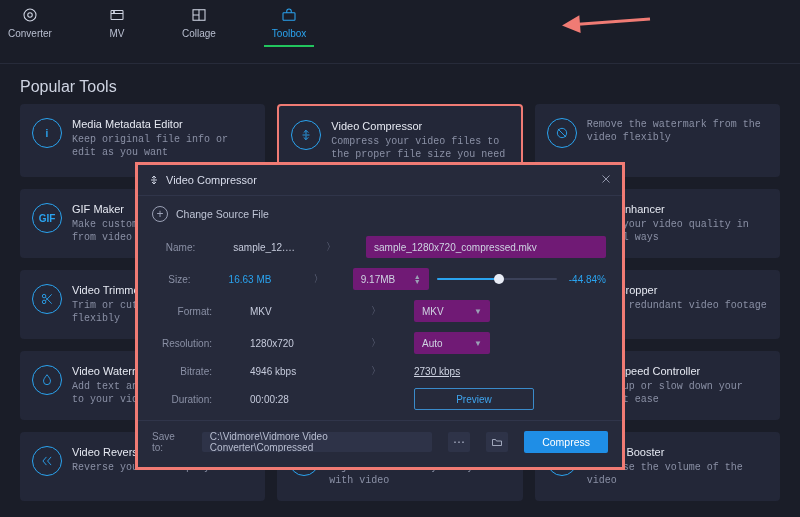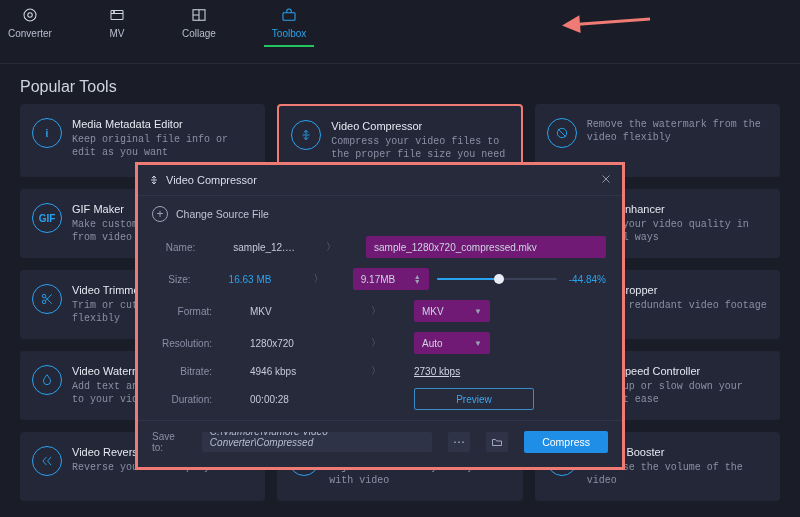--- a/index.html
+++ b/index.html
@@ -219,23 +219,22 @@
   }
   .dlg-footer .flbl { color: #8a90a5; font-size: 10px; }
   .pathbox {
     background: #2e3348;
     color: #b8bed0;
     font-size: 10px;
     padding: 4px 8px;
     border-radius: 2px;
     height: 20px;
     flex: 0 0 230px;
-    display: flex; align-items: flex-end;
+    display: flex; align-items: center;
     overflow: hidden;
-    font-style: italic;
   }
   .ibtn {
     width: 24px; height: 20px;
     background: #2e3348;
     display: inline-flex; align-items: center; justify-content: center;
     border-radius: 2px;
     cursor: pointer;
     color: #aeb4c8;
     font-size: 12px;
   }

